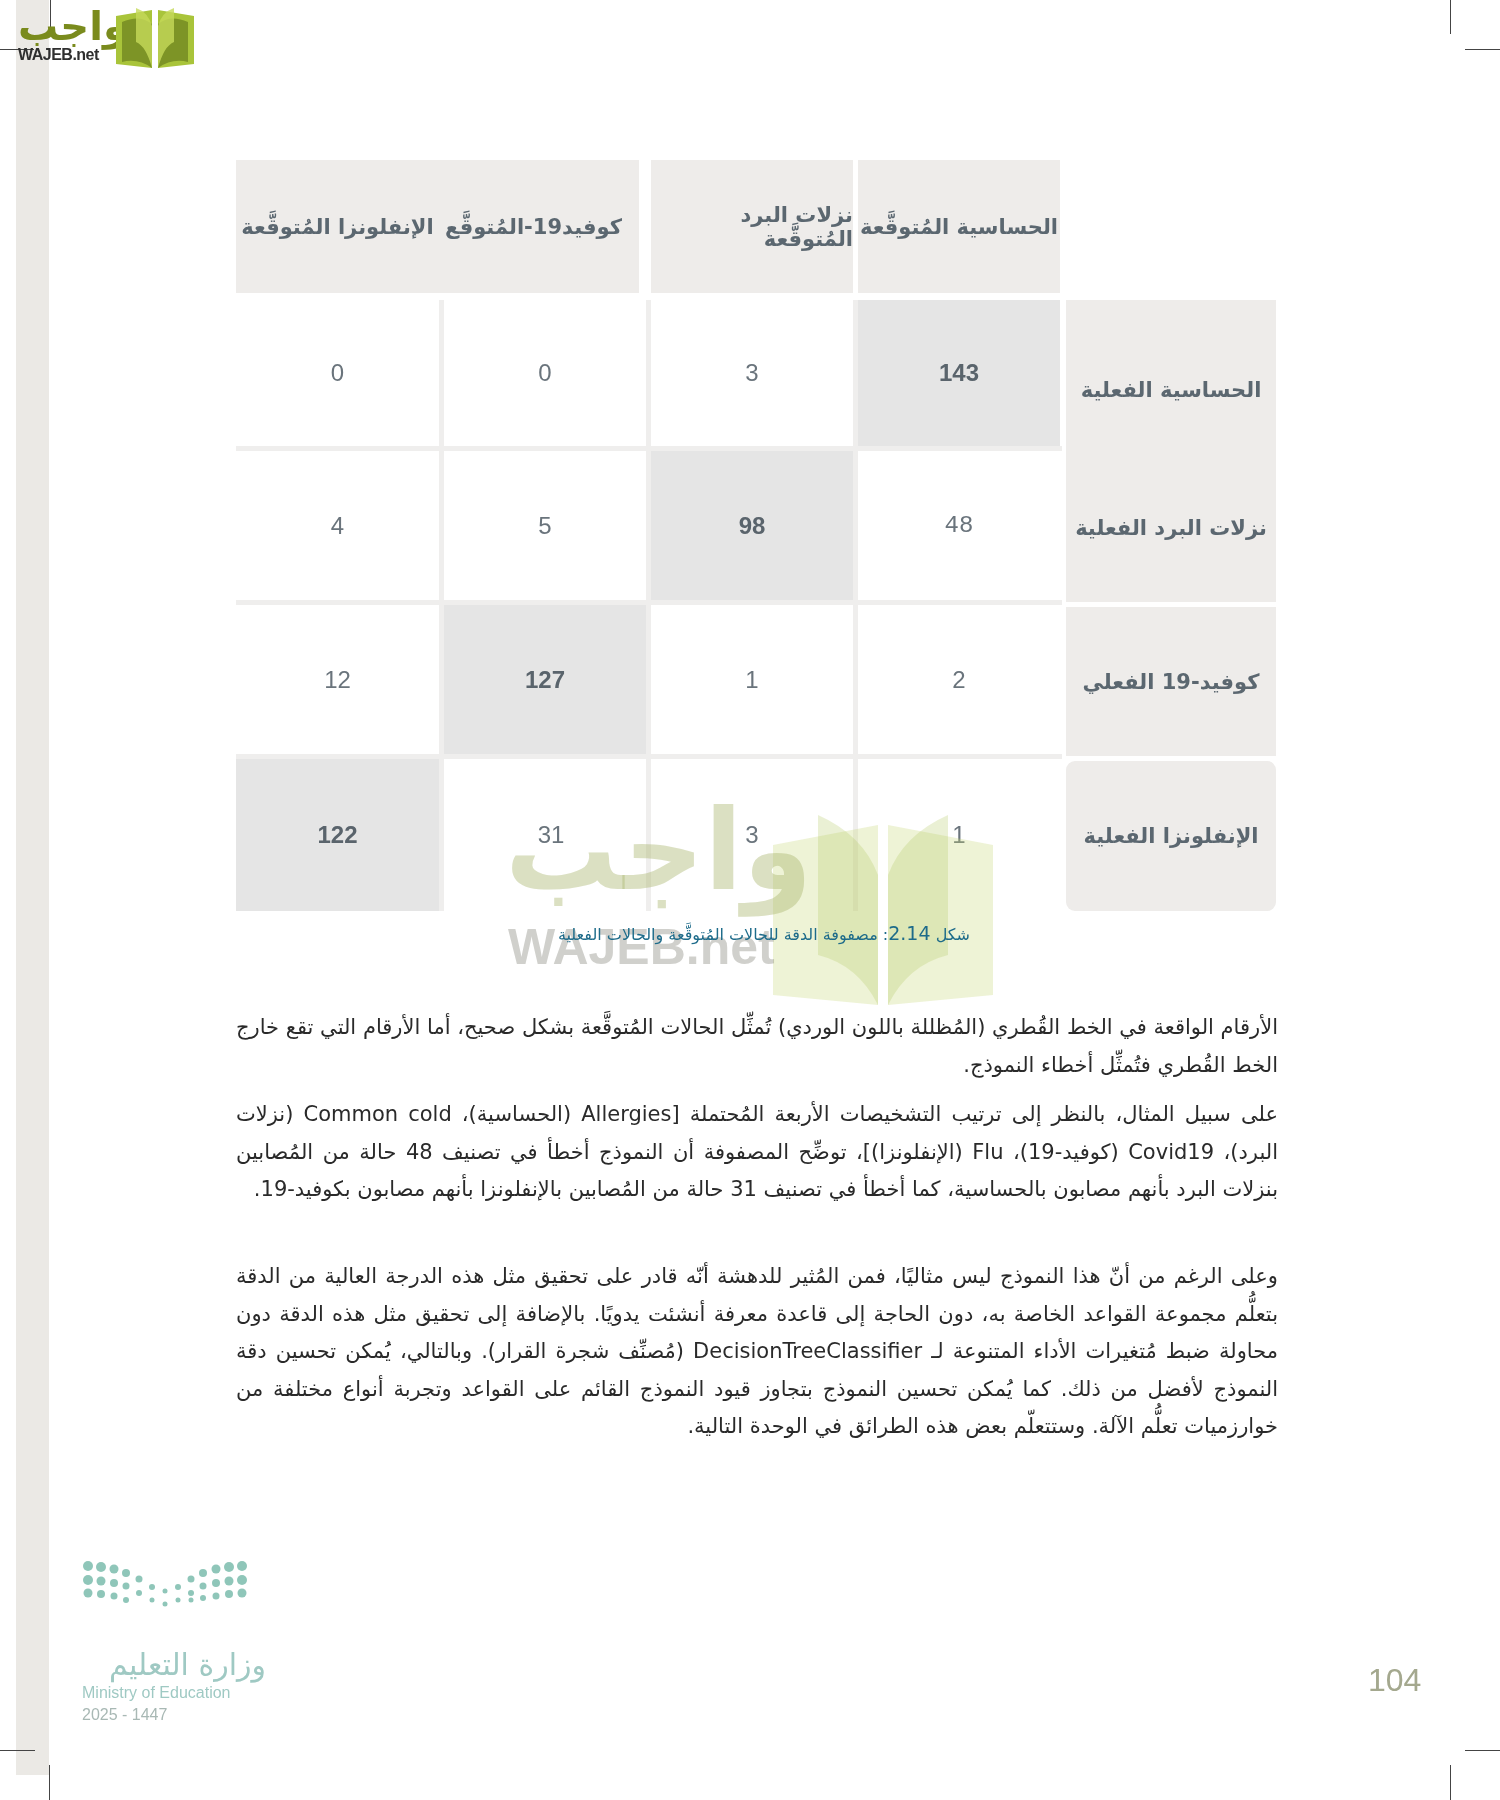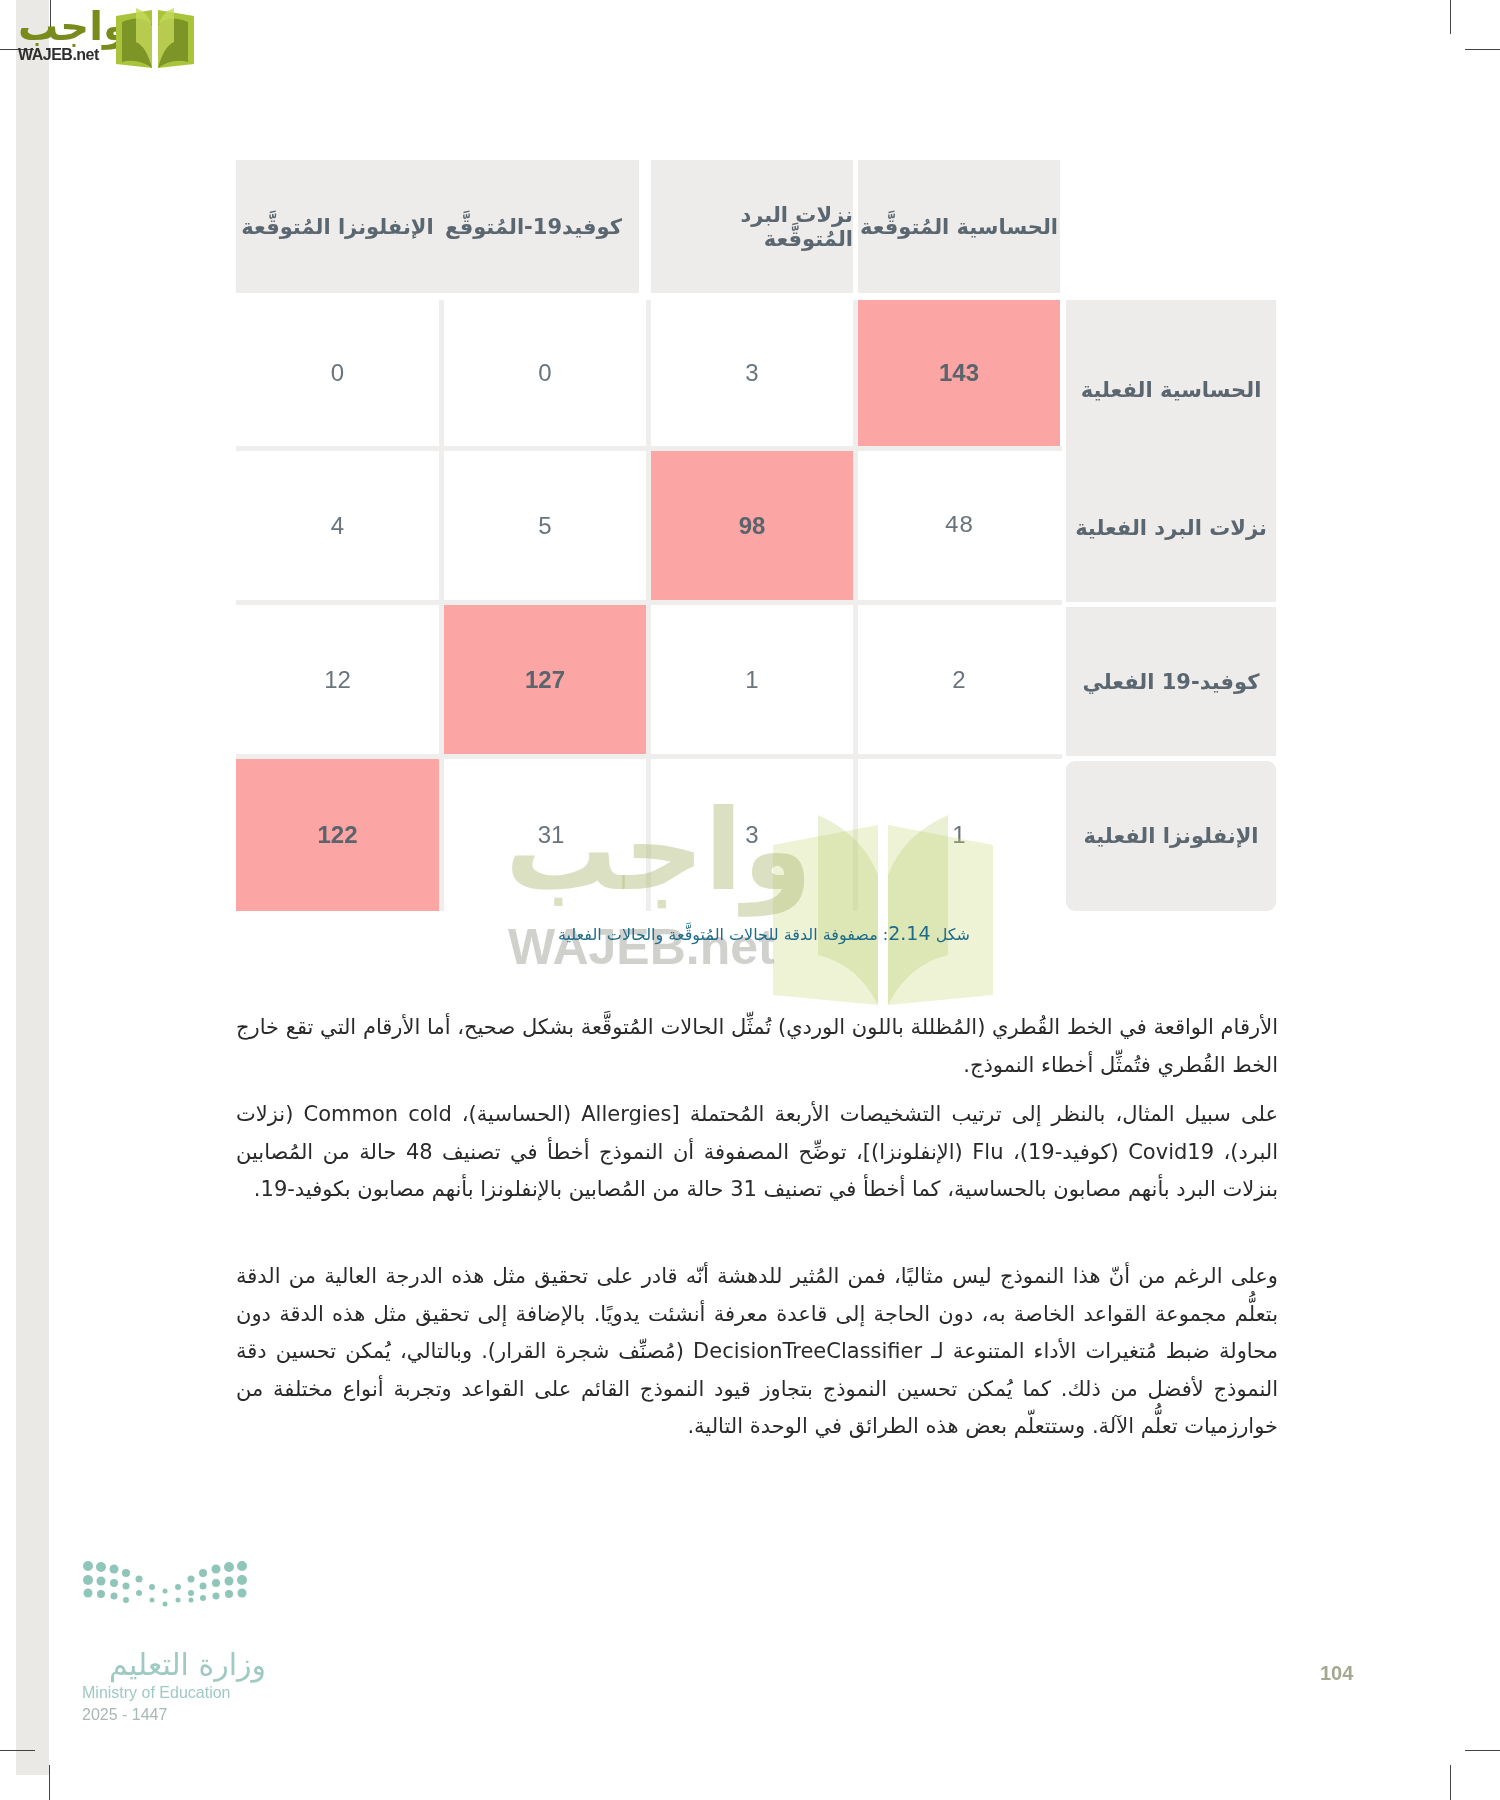--- a/index.html
+++ b/index.html
@@ -29,21 +29,21 @@
     .logo .book { position: absolute; left: 106px; top: 2px; width: 82px; height: 64px; }
 
     
     .matrix { position: absolute; left: 236px; top: 160px; }
     .cell {
       position: absolute; display: flex; align-items: center; justify-content: center;
       box-sizing: border-box; direction: rtl;
     }
     .hdr { background: #eeecea; color: #5b6770; font-weight: bold; font-size: 21px; }
     .val { background: #ffffff; color: #6a747c; font-size: 24px; font-family: "Liberation Sans", sans-serif; }
-    .val.diag { background: #fca5a5; color: #5a646c; font-weight: bold; }
+    .val.diag { background: #e5e5e5; color: #5a646c; font-weight: bold; }
     .gridline-h { position: absolute; height: 5px; background: #efeeed; }
     .gridline-v { position: absolute; width: 5px; background: #efeeed; }
 
     
     .wm { position: absolute; pointer-events: none; }
     .wm .wm-ar {
       position: absolute; left: 505px; top: 790px; font-size: 112px; font-weight: bold;
       color: rgba(170, 180, 110, 0.42); line-height: 120px; direction: rtl;
     }
     .wm .wm-en {
@@ -76,21 +76,21 @@
     }
     .moe .moe-en {
       position: absolute; left: 2px; top: 124px; font-size: 16px; color: #9fc9c3;
       font-family: "Liberation Sans", sans-serif; white-space: nowrap;
     }
     .moe .moe-year {
       position: absolute; left: 2px; top: 146px; font-size: 16px; color: #a8b8b4;
       font-family: "Liberation Sans", sans-serif;
     }
     .page-number {
-      position: absolute; left: 1320px; top: 1662px; font-size: 20px; font-weight: bold;
+      position: absolute; left: 1368px; top: 1662px; font-size: 32px; font-weight: normal;
       color: #a4a88e; font-family: "Liberation Sans", sans-serif;
     }
   </style>
 </head>
 <body>
 
 <div class="side-band"></div>
 
 <div class="crop" style="left:50px;top:0;width:1px;height:34px;"></div>
 <div class="crop" style="left:0;top:49px;width:34px;height:1px;"></div>

